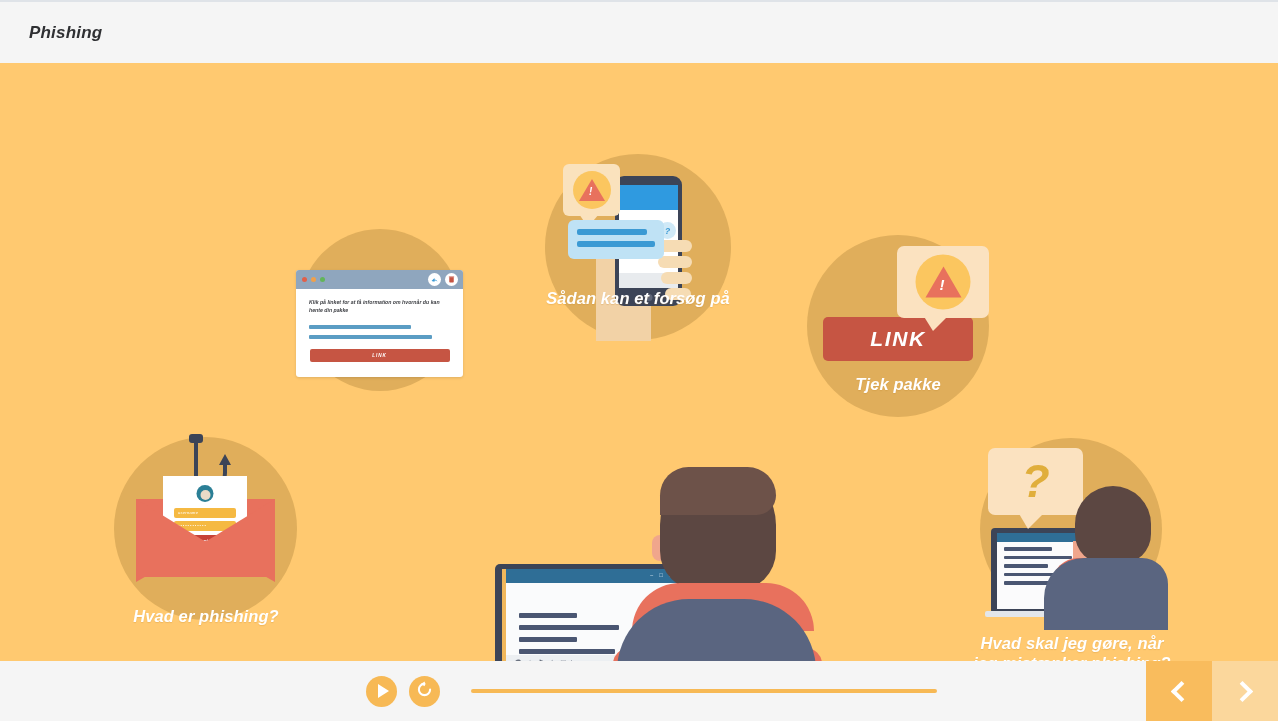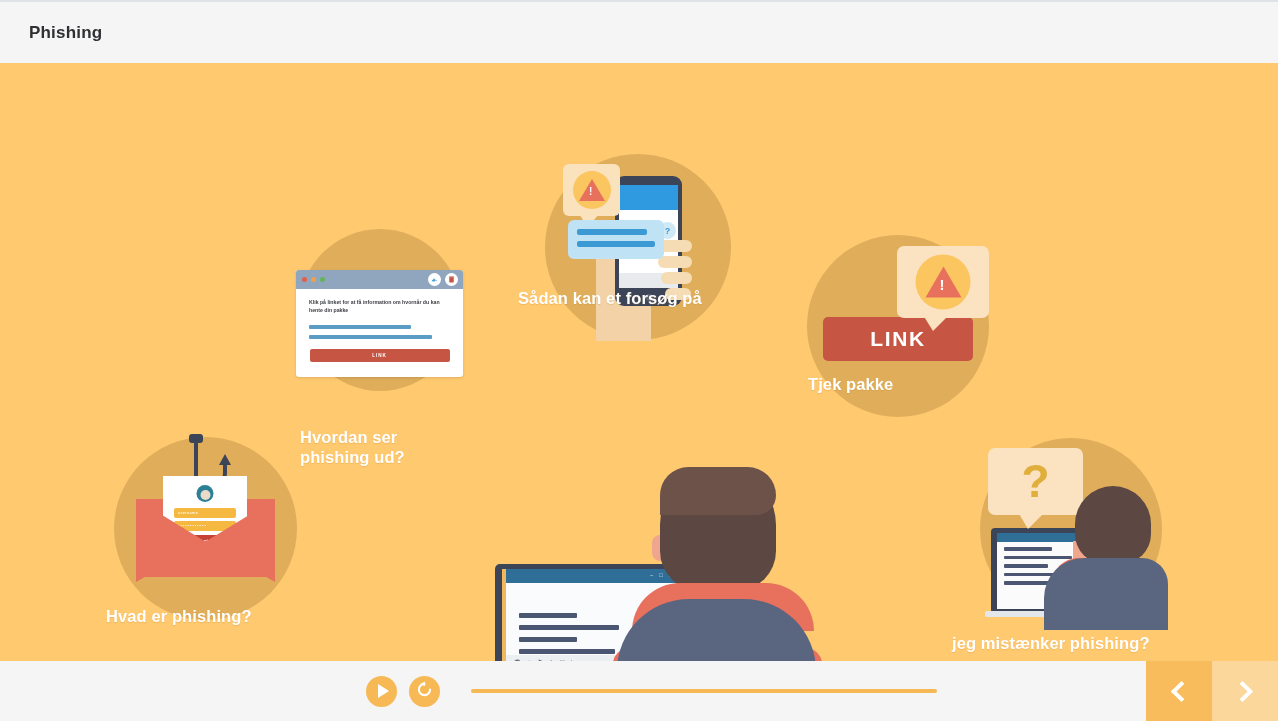--- a/index.html
+++ b/index.html
@@ -2,21 +2,21 @@
 <html><head>
 <meta charset="utf-8">
 <style>
   * { box-sizing: border-box; margin: 0; padding: 0; }
   html, body {
     width: 1278px; height: 721px;
     font-family: "Liberation Sans", sans-serif;
     background: #f5f5f5;
     overflow: hidden;
   }
-  .app { position: relative; width: 1278px; height: 721px; background: #8b5cf6; }
+  .app { position: relative; width: 1278px; height: 721px; background: #8b5cf6; font-style: italic; }
 
   
   .header {
     position: absolute; left: 0; top: 0; width: 1278px; height: 63px;
     background: #f5f5f5; border-top: 2px solid #dfe3e8;
     display: flex; align-items: center;
   }
   .header-title {
     margin-left: 29px; font-size: 17px; font-weight: bold; color: #2f3033;
     letter-spacing: .2px;
@@ -25,21 +25,21 @@
   
   .stage {
     position: absolute; left: 0; top: 63px; width: 1278px; height: 598px;
     background: #ffc970; overflow: hidden;
   }
 
   
   .circle { position: absolute; border-radius: 50%; background: #e0ae5b; }
 
   .node-label {
-    position: absolute; color: #ffffff; font-weight: bold; 
+    position: absolute; color: #ffffff; font-weight: bold; text-align: center;
     line-height: 20px; font-size: 16.5px; letter-spacing: .1px;
     text-shadow: 0 1px 1px rgba(190,130,40,.25);
   }
 
   
   .win-circle { left: 299px; top: 166px; width: 162px; height: 162px; }
   .win {
     position: absolute; left: 296px; top: 207px; width: 167px; height: 107px;
     background: #ffffff; border-radius: 3px; box-shadow: 0 1px 3px rgba(0,0,0,.13);
     overflow: hidden;
@@ -304,24 +304,20 @@
           </span>
         </span>
       </div>
       <div class="win-body">
         <div class="win-text">Klik på linket for at få information om hvornår du kan hente din pakke</div>
         <div class="win-line l1"></div>
         <div class="win-line l2"></div>
         <div class="win-btn">LINK</div>
       </div>
     </div>
-    <div class="node-label" style="left:300px; top:364px; width:160px;">
-      <div>Hvordan ser</div>
-      <div>phishing ud?</div>
-    </div>
 
     <div class="circle phone-circle"></div>
     <div class="arm"></div>
     <div class="phone-body">
       <div class="phone-screen">
         <div class="top"></div>
         <div class="bot"></div>
       </div>
       <div class="phone-home"></div>
     </div>
@@ -390,20 +386,21 @@
         <div class="hl" style="width:66px;"></div>
         <div class="hl" style="width:58px;"></div>
       </div>
     </div>
     <div class="help-foot"></div>
     <div class="help-neck"></div>
     <div class="help-head"></div>
     <div class="help-collar"></div>
     <div class="help-body"></div>
     <div class="node-label" style="left:952px; top:570px; width:240px;">
+      <div>Hvad skal jeg gøre, når</div>
       <div>jeg mistænker phishing?</div>
     </div>
 
     <div class="desk-wrap">
       <div class="laptop-body">
         <div class="laptop-inner">
           <div class="laptop-screen">
             <div class="laptop-tb">
               <span class="laptop-tb-ctrl">− □ ×</span>
             </div>

